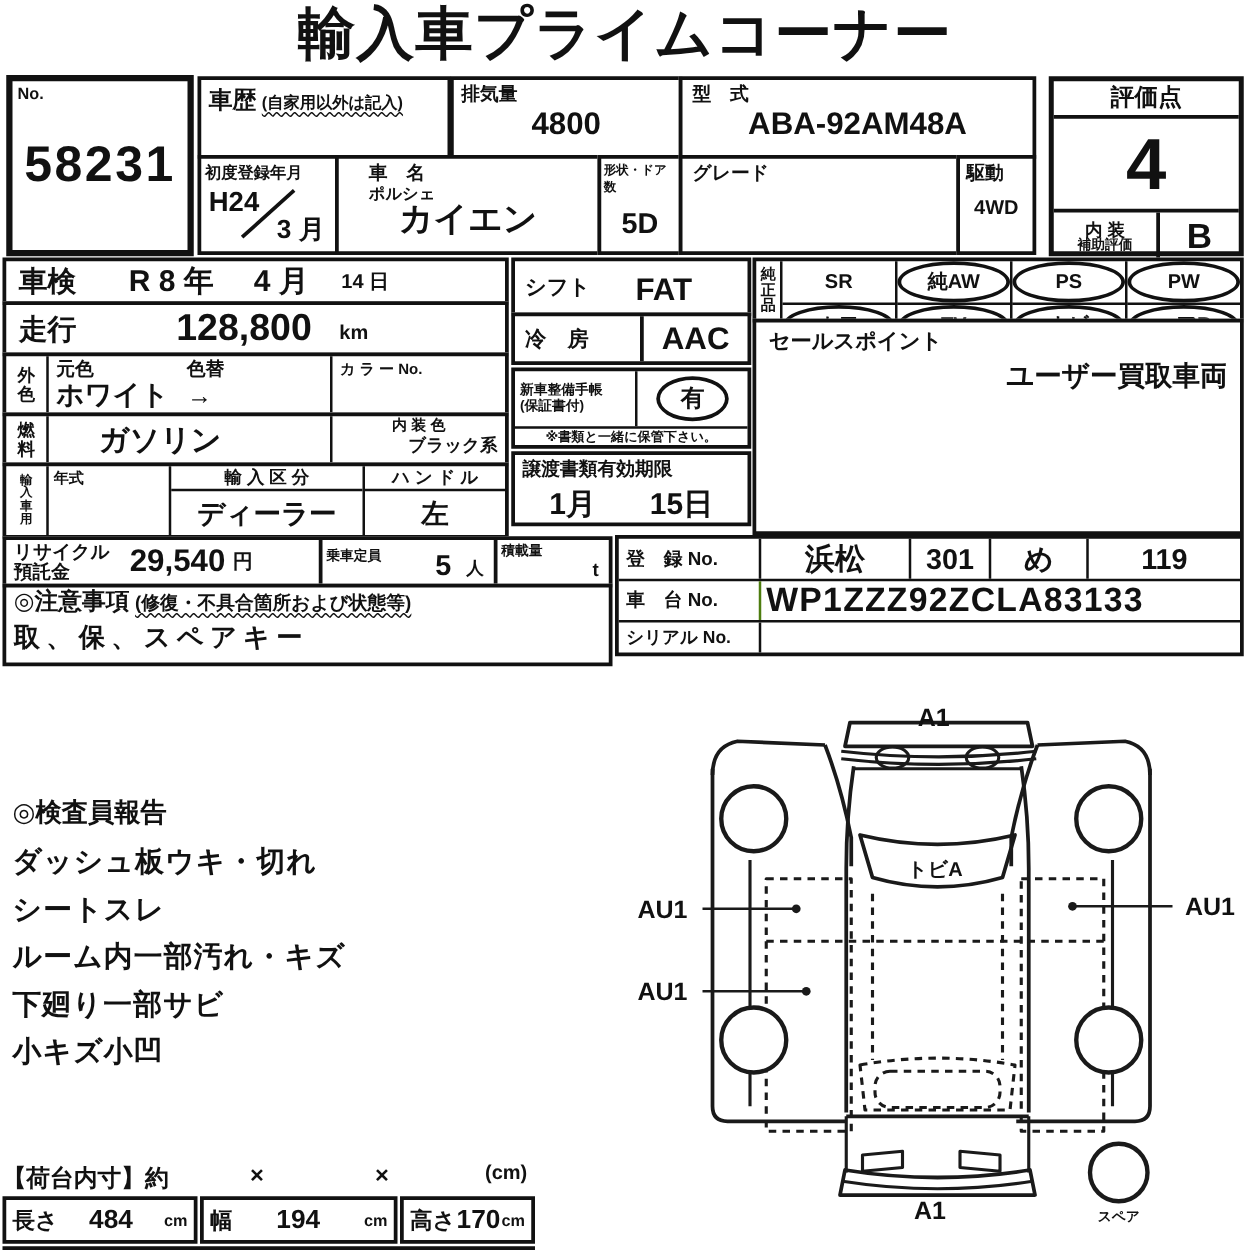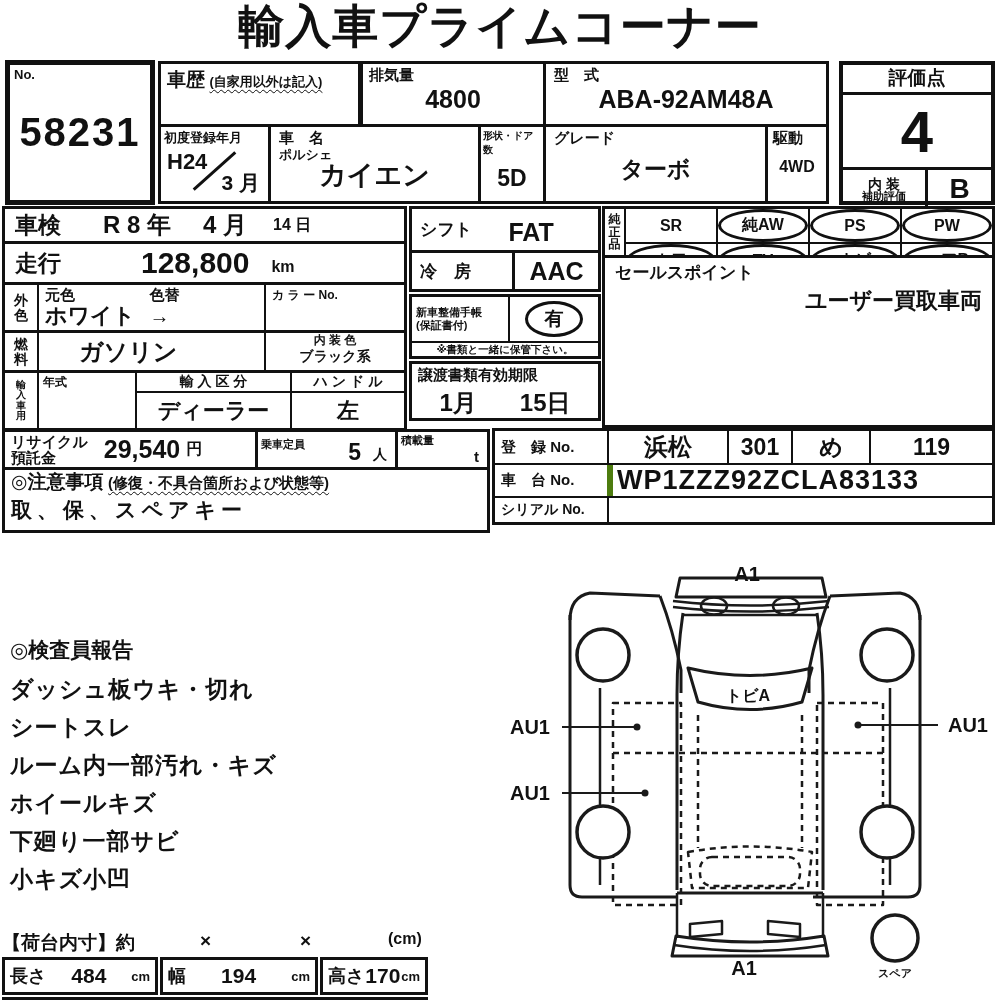--- a/index.html
+++ b/index.html
@@ -43,34 +43,33 @@
   <div style="text-align:center;font-size:25px;margin-top:-2px;">ABA-92AM48A</div>
 </div>
 
 <div class="abs bx" style="left:158px;top:124px;width:113px;height:80px;">
   <div style="font-size:13px;padding:2px 3px;">初度登録年月</div>
   <span class="abs" style="left:6px;top:22px;font-size:22px;">H24</span>
   <div class="abs" style="left:52px;top:16px;width:3px;height:56px;background:#111;transform:rotate(48deg);"></div>
   <span class="abs" style="right:8px;bottom:4px;font-size:21px;">3 月</span>
 </div>
 
-<div class="abs bx" style="left:268px;top:124px;width:213px;height:80px;padding:2px 8px;">
+<div class="abs bx" style="left:268px;top:124px;width:213px;height:80px;padding:2px 24px;">
   <div class="hdr">車　名</div>
   <div style="font-size:13px;line-height:1;">ポルシェ</div>
   <div style="text-align:center;font-size:27px;line-height:1.1;">カイエン</div>
 </div>
 
 <div class="abs bx" style="left:478px;top:124px;width:68px;height:80px;">
   <div style="font-size:10px;padding:2px 2px;">形状・ドア数</div>
   <div style="text-align:center;font-size:23px;margin-top:6px;">5D</div>
 </div>
 
 <div class="abs bx" style="left:543px;top:124px;width:225px;height:80px;">
   <div class="hdr" style="padding:2px 8px;">グレード</div>
-  <div style="text-align:center;font-size:23px;margin-top:4px;">ターボ</div>
 </div>
 
 <div class="abs bx" style="left:765px;top:124px;width:64px;height:80px;">
   <div class="hdr" style="padding:2px 5px;">駆動</div>
   <div style="text-align:center;font-size:16px;margin-top:8px;">4WD</div>
 </div>
 
 <div class="abs" style="left:839px;top:61px;width:156px;height:144px;border:4px solid #111;">
   <div style="border-bottom:3px solid #111;text-align:center;font-size:19px;height:27px;">評価点</div>
   <div style="height:72px;display:flex;align-items:center;justify-content:center;font-size:58px;">4</div>
@@ -113,21 +112,21 @@
 </div>
 
 <div class="abs bx" style="left:2px;top:330px;width:405px;height:43px;display:flex;">
   <div class="vlabel" style="width:32px;font-size:14px;">
     <span>燃</span>
       <span>料</span>
   </div>
   <div style="flex:1;display:flex;align-items:center;padding-left:40px;font-size:24px;border-right:2px solid #111;">ガソリン</div>
   <div style="width:126px;padding:1px 6px;line-height:1.15;">
     <div style="font-size:12px;text-align:center;">内 装 色</div>
-    <div style="font-size:14px;text-align:center;">ブラック系</div>
+    <div style="font-size:14px;text-align:right;">ブラック系</div>
   </div>
 </div>
 
 <div class="abs bx" style="left:2px;top:370px;width:405px;height:61px;display:flex;">
   <div class="vlabel" style="width:32px;font-size:10px;">
     <span>輸</span>
       <span>入</span>
       <span>車</span>
       <span>用</span>
   </div>
@@ -242,36 +241,35 @@
 
 <div class="abs bx" style="left:492px;top:428px;width:503px;height:97px;display:flex;flex-direction:column;">
   <div style="flex:1;display:flex;border-bottom:2px solid #111;">
     <div style="width:106px;border-right:2px solid #111;display:flex;align-items:center;padding-left:6px;font-size:15px;">登　録  No.</div>
     <div style="width:118px;border-right:2px solid #111;display:flex;align-items:center;justify-content:center;font-size:24px;">浜松</div>
     <div style="width:62px;border-right:2px solid #111;display:flex;align-items:center;justify-content:center;font-size:23px;">301</div>
     <div style="width:76px;border-right:2px solid #111;display:flex;align-items:center;justify-content:center;font-size:23px;">め</div>
     <div style="flex:1;display:flex;align-items:center;justify-content:center;font-size:23px;">119</div>
   </div>
   <div style="flex:1;display:flex;border-bottom:2px solid #111;">
-    <div style="width:106px;border-right:6px solid #4d7c0f;display:flex;align-items:center;padding-left:6px;font-size:15px;">車　台  No.</div>
+    <div style="width:106px;border-right:2px solid #4d7c0f;display:flex;align-items:center;padding-left:6px;font-size:15px;">車　台  No.</div>
     <div style="flex:1;display:flex;align-items:center;padding-left:4px;font-size:27px;letter-spacing:1px;">WP1ZZZ92ZCLA83133</div>
   </div>
   <div style="flex:1;display:flex;">
     <div style="width:106px;border-right:2px solid #111;display:flex;align-items:center;padding-left:6px;font-size:14px;">シリアル No.</div>
     <div style="flex:1;"></div>
   </div>
 </div>
 
 <div class="abs" style="left:10px;top:636px;width:400px;">
   <div style="font-size:21px;">◎検査員報告</div>
   <ul class="list" style="margin:6px 0 0 0;padding:0;font-size:23px;line-height:38px;letter-spacing:1px;">
     <li>ダッシュ板ウキ・切れ</li>
     <li>シートスレ</li>
     <li>ルーム内一部汚れ・キズ</li>
-    <li>ホイールキズ</li>
     <li>下廻り一部サビ</li>
     <li>小キズ小凹</li>
   </ul>
 </div>
 
 <div class="abs" style="left:0;top:930px;width:440px;height:26px;">
   <span class="abs" style="left:2px;font-size:19px;">【荷台内寸】約</span>
   <span class="abs" style="left:200px;font-size:19px;">×</span>
   <span class="abs" style="left:300px;font-size:19px;">×</span>
   <span class="abs" style="left:388px;font-size:16px;">(cm)</span>

